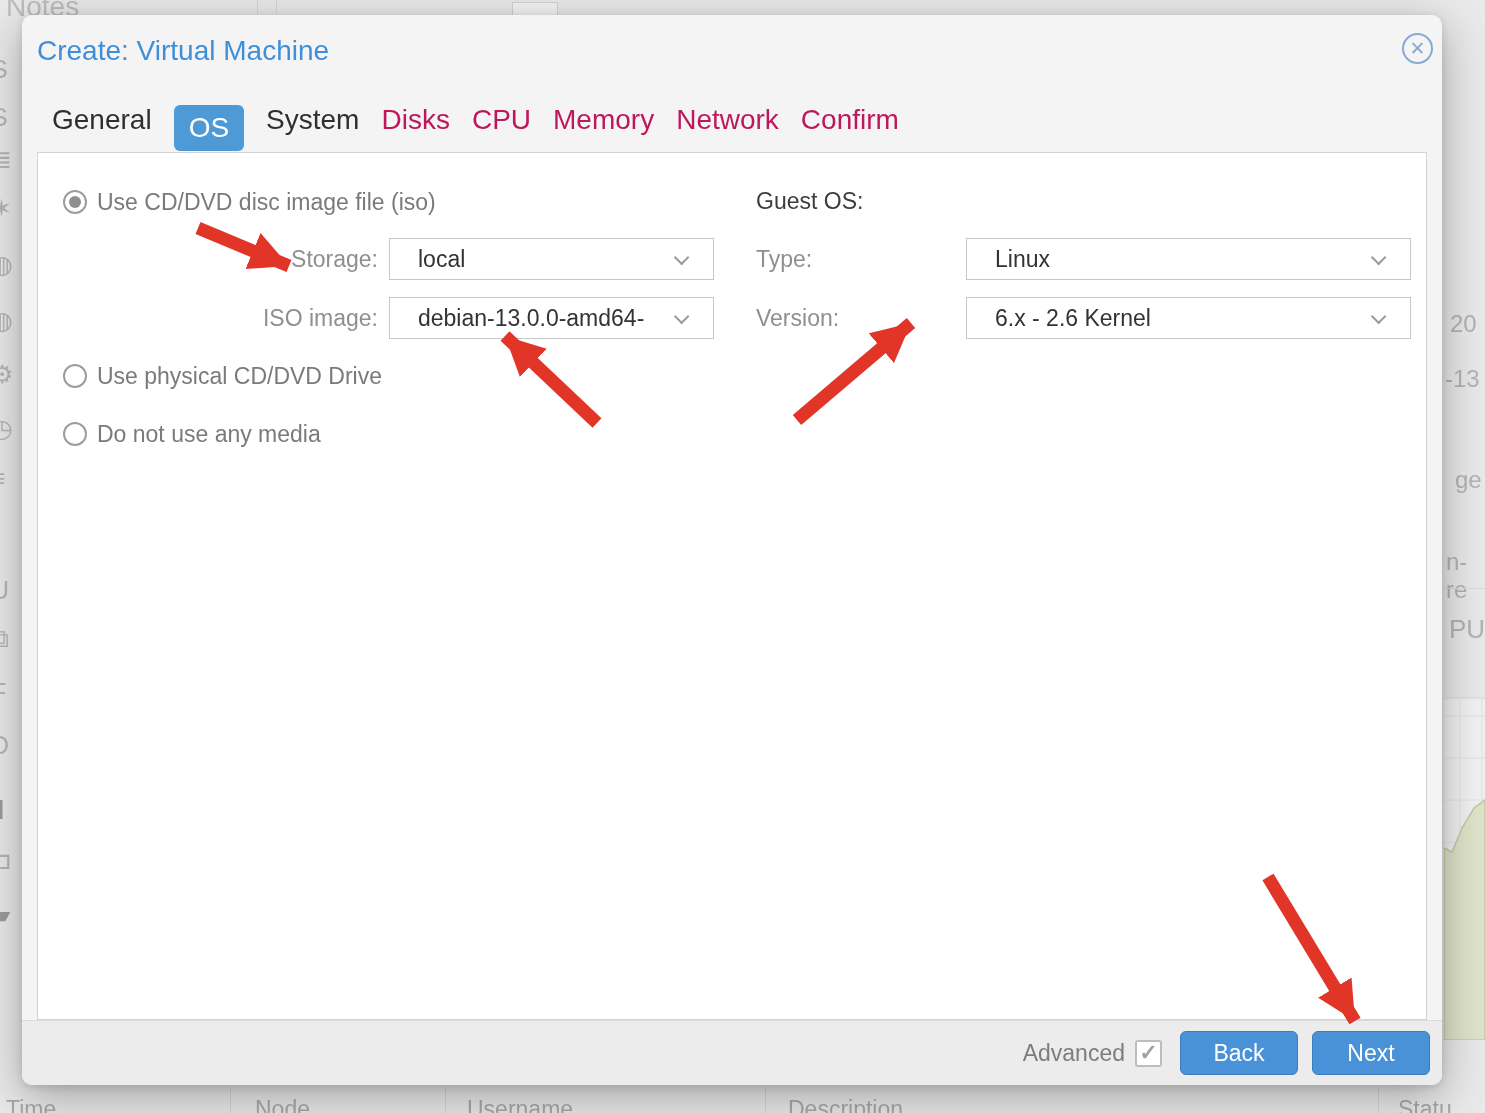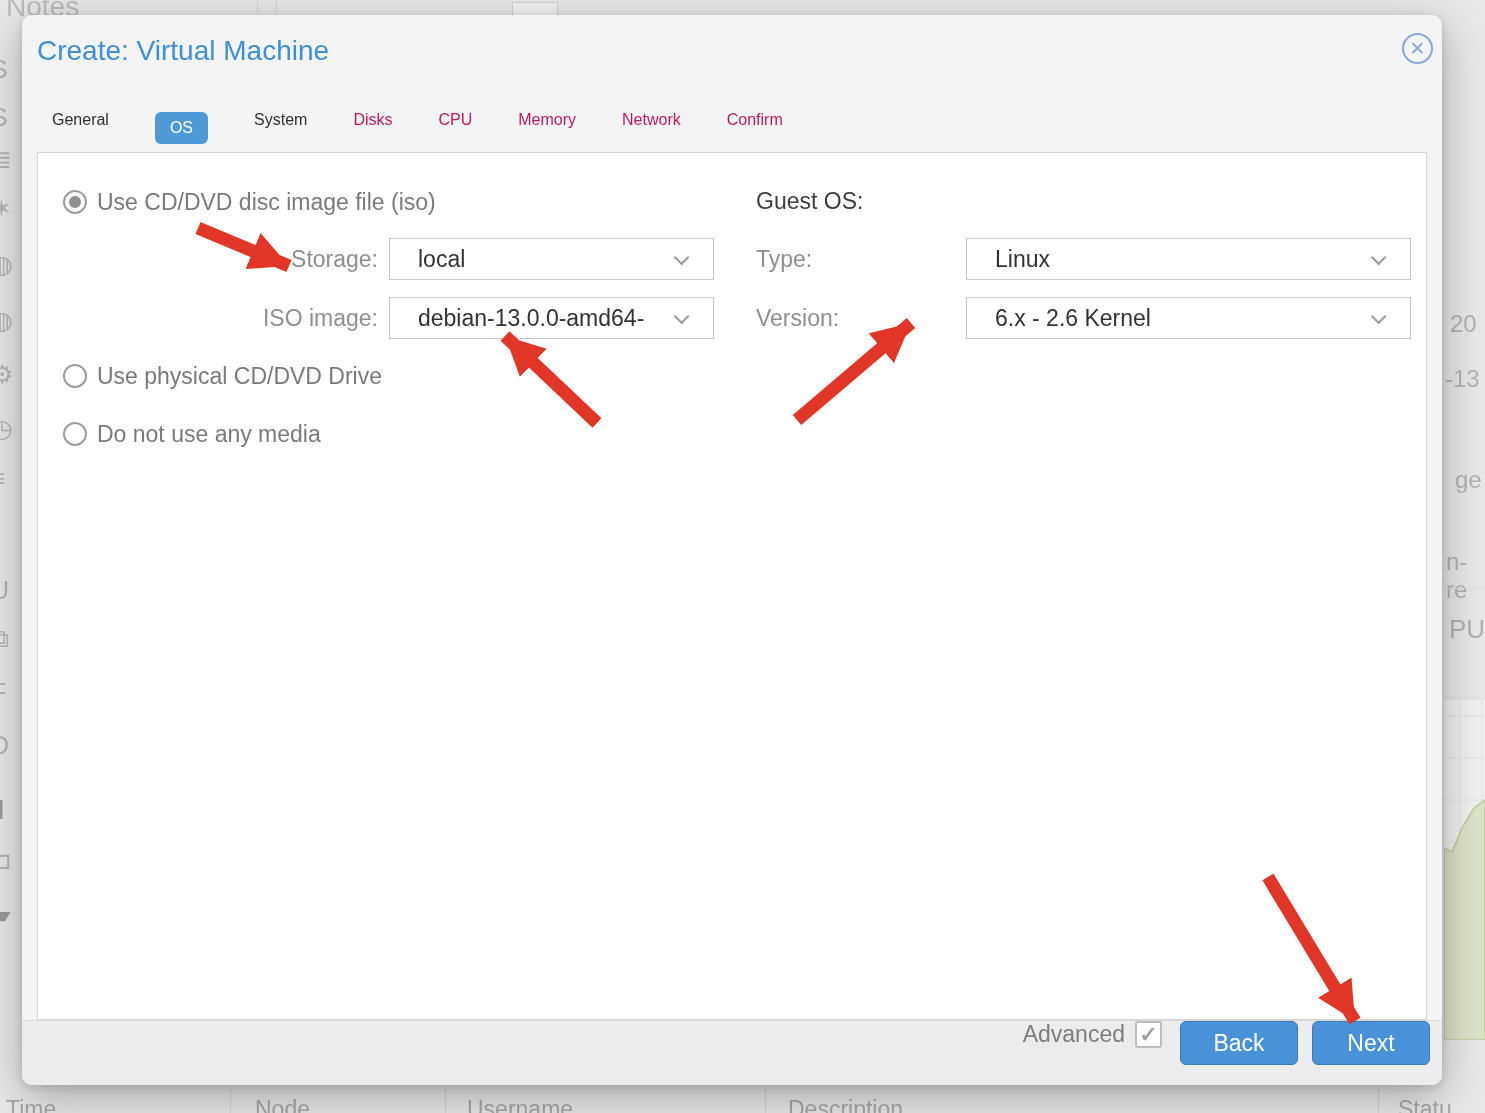--- a/index.html
+++ b/index.html
@@ -32,21 +32,21 @@
   .dialog { position:absolute; left:22px; top:15px; width:1420px; height:1070px;
             background:#f4f4f4; border-radius:10px;
             box-shadow:0 12px 45px rgba(0,0,0,.30), 0 2px 8px rgba(0,0,0,.12); }
   .dlg-title { position:absolute; left:15px; top:20px; font-size:28px; color:#3e8fd8; }
   .dlg-close { position:absolute; right:9px; top:18px; width:31px; height:31px;
                border:2px solid #89a9d2; border-radius:50%; color:#89a9d2;
                display:flex; align-items:center; justify-content:center;
                font-size:19px; line-height:1; cursor:pointer; }
 
   .tabbar { position:absolute; left:30px; top:83px; height:44px; display:flex;
-            align-items:center; gap:46px; font-size:16px; }
+            align-items:center; gap:22px; font-size:28px; }
   .tab { color:#2f2f2f; cursor:pointer; }
   .tab.t-active { background:#4e9ad7; color:#fff; border-radius:6px; padding:7px 15px;margin-top:15px; }
   .tab.t-disabled { color:#be185d; }
 
   .panel { position:absolute; left:15px; right:15px; top:137px; bottom:65px;
            background:#fff; border:1px solid #d4d4d4; }
 
   .radio-row { position:absolute; left:25px; display:flex; align-items:center; gap:10px; height:28px; }
   .radio { width:24px; height:24px; border:2px solid #9d9d9d; border-radius:50%;
            background:#fff; position:relative; flex:0 0 auto; cursor:pointer; }
@@ -60,21 +60,21 @@
   .combo { position:absolute; height:42px; background:#fff; border:1px solid #c7c7c7;
            display:flex; align-items:center; padding:0 28px; font-size:23px; color:#333;
            cursor:pointer; }
   .combo .val { flex:1 1 auto; white-space:nowrap; overflow:hidden; }
   .chev { width:11px; height:11px; border-right:2px solid #9a9a9a; border-bottom:2px solid #9a9a9a;
           transform:rotate(45deg) translateY(-3px); flex:0 0 auto; }
   .guest-os { position:absolute; left:718px; top:35px; font-size:23px; color:#3d3d3d; }
 
   .footer { position:absolute; left:0; right:0; bottom:0; height:65px; background:#ececec;
             border-top:1px solid #dadada; border-radius:0 0 10px 10px;
-            display:flex; justify-content:flex-end; padding-right:12px; }
+            display:flex; align-items:center; justify-content:flex-end; padding-right:12px; }
   .adv-label { font-size:23px; color:#7d7d7d; margin-right:10px; }
   .checkbox { width:27px; height:27px; border:2px solid #bdbdbd; border-radius:3px; background:#fff;
               display:flex; align-items:center; justify-content:center; color:#a0a0a0;
               font-size:22px; font-weight:bold; margin-right:18px; cursor:pointer; }
   .btn { width:118px; height:44px; border-radius:6px; background:#4a92d8; border:1px solid #3a7dbd;
          color:#fff; font-size:23px; font-family:"Liberation Sans",sans-serif; cursor:pointer; }
   .btn + .btn { margin-left:14px; }
 
   .arrows-layer { position:absolute; left:0; top:0; width:1485px; height:1113px;
                   pointer-events:none; z-index:50; }

